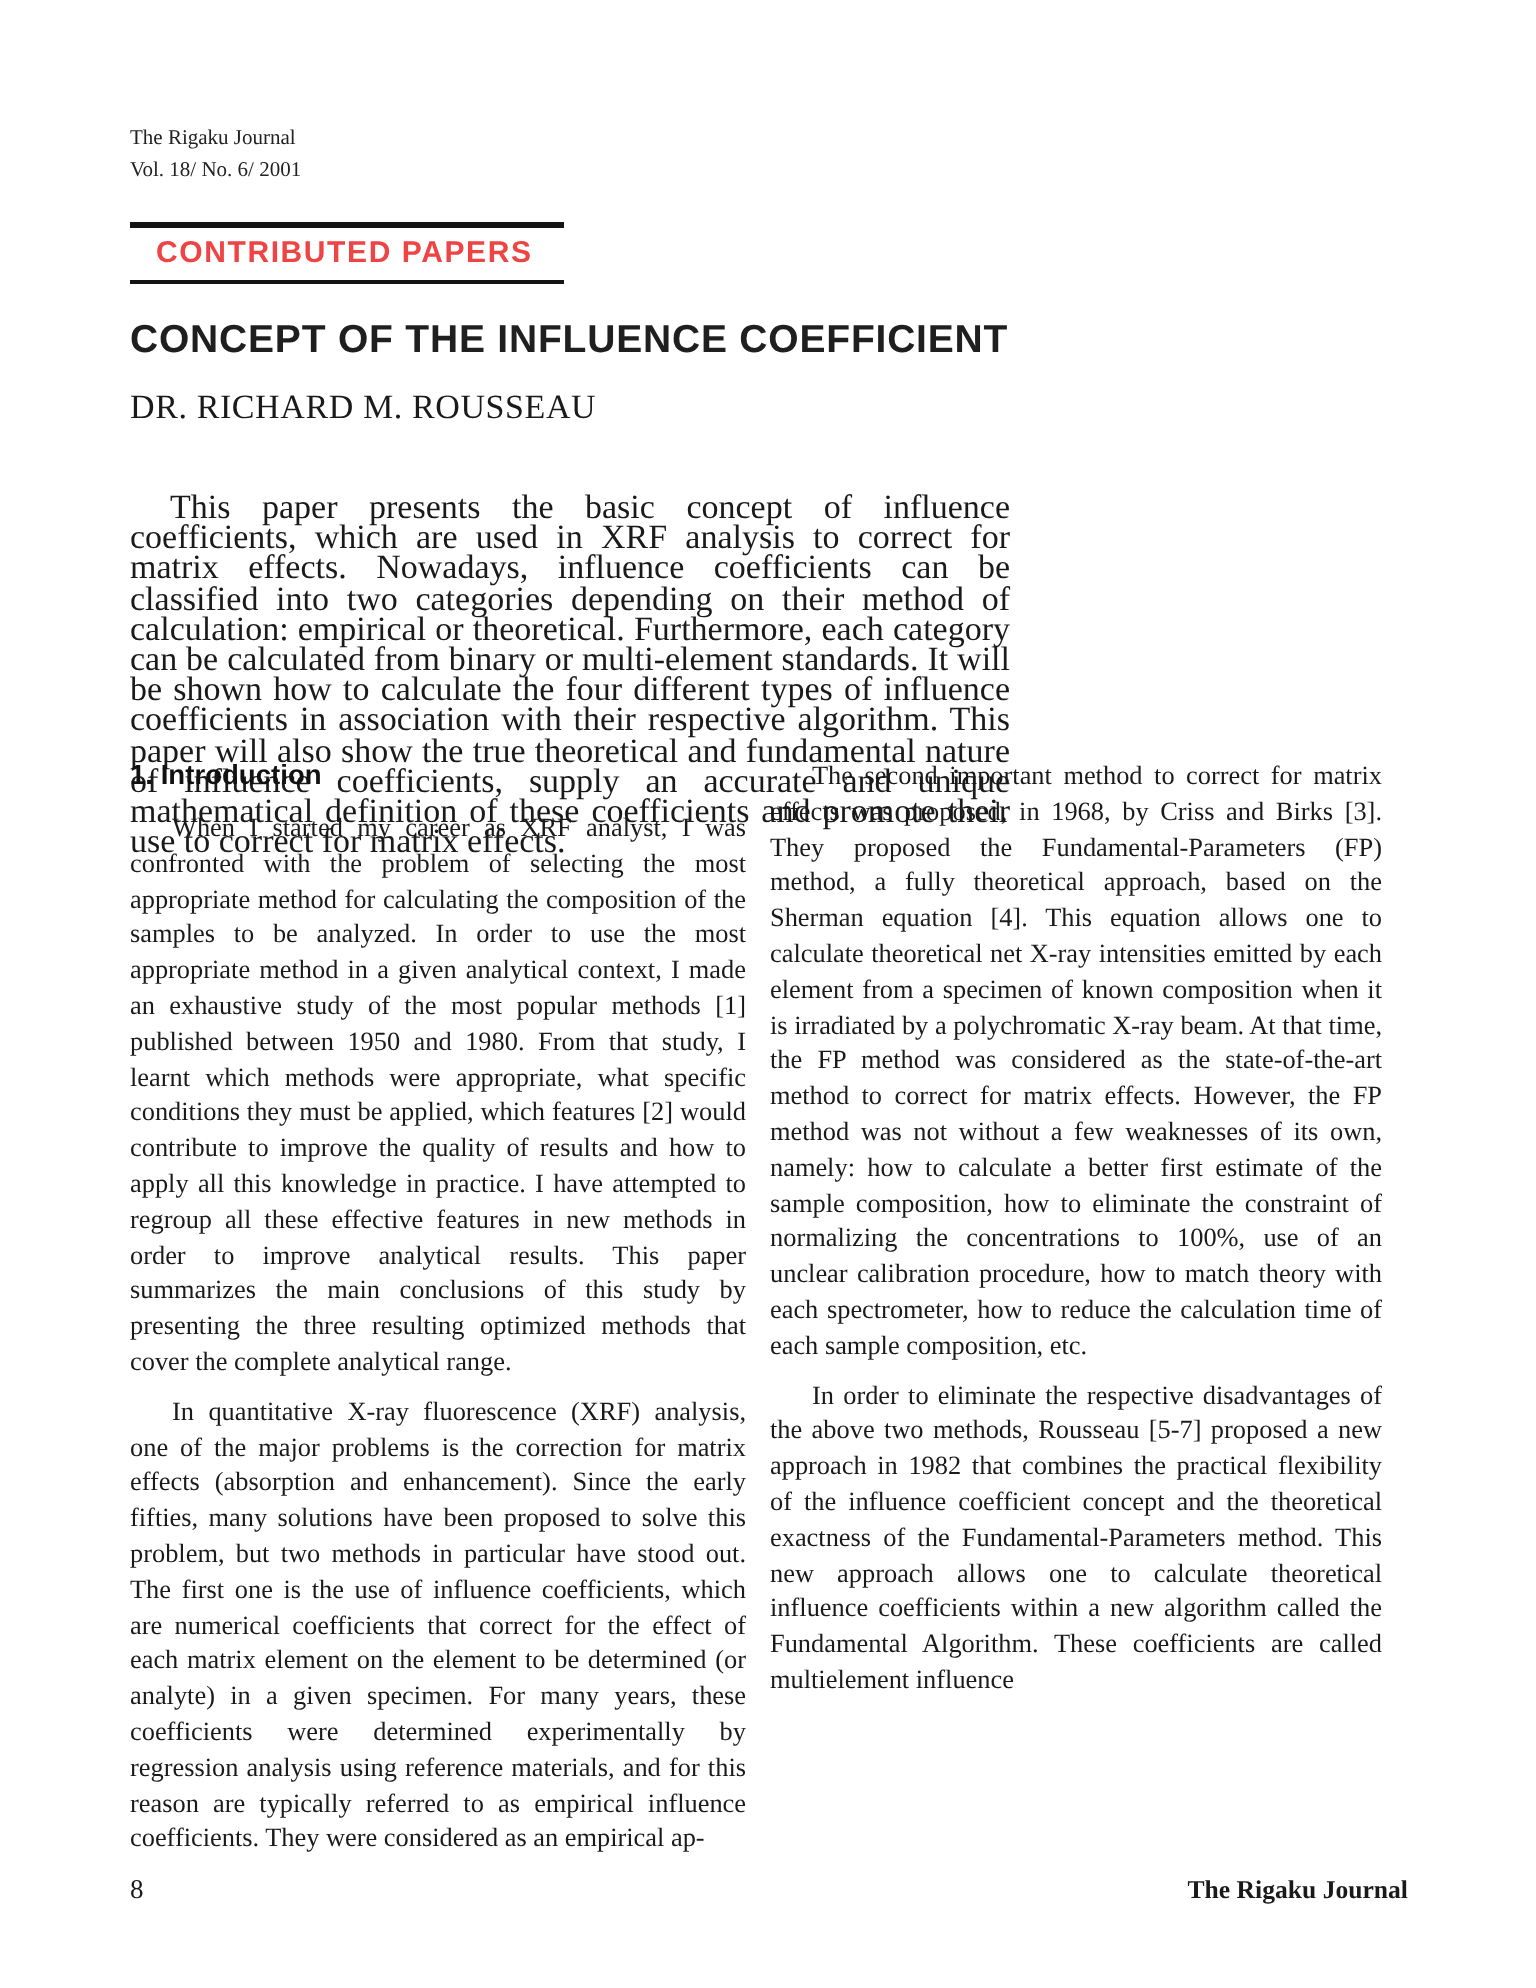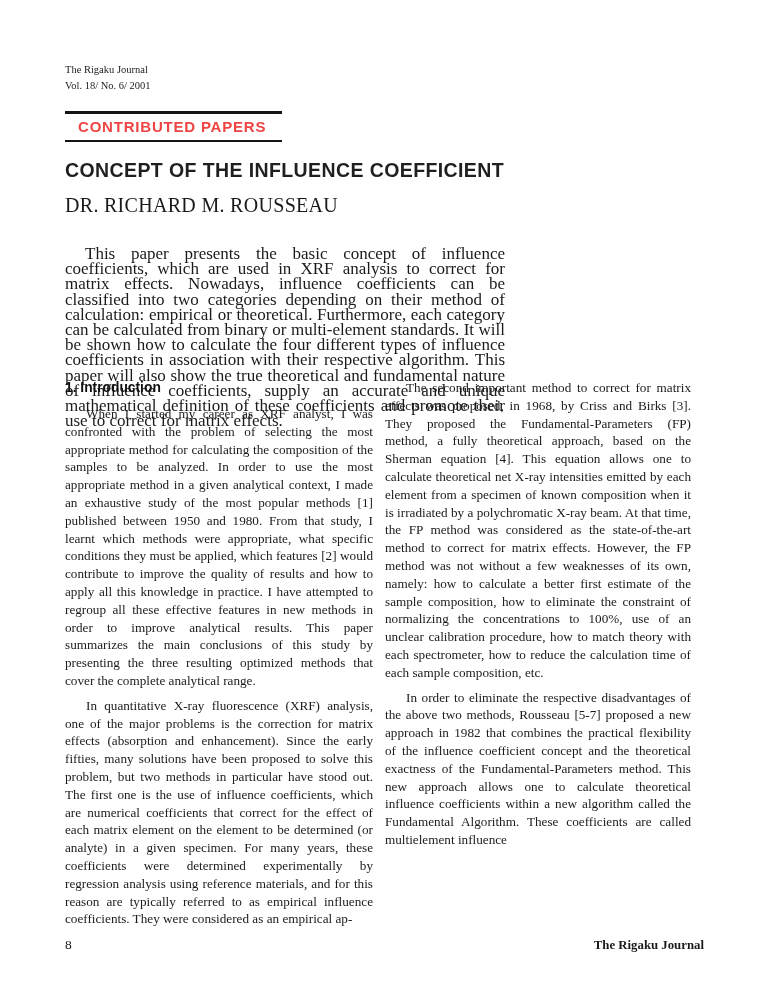--- a/index.html
+++ b/index.html
@@ -23,21 +23,21 @@
     font-weight:bold; font-size:15px; letter-spacing:0.8px; color:#ef4444;
   }
   .title {
     position:absolute; left:65px; top:159px;
     font-family:Liberation Sans, sans-serif;
     font-size:19.5px; letter-spacing:0.4px; color:#1f1f1f;
     white-space:nowrap;
   }
   .author {
     position:absolute; left:65px; top:194px;
-    font-size:20px; letter-spacing:0.3px;text-align:right;
+    font-size:17px; letter-spacing:0.3px;text-align:right;
   }
   .abstract {
     position:absolute; left:65px; top:246px; width:440px;
     font-size:17px; line-height:15.2px;
     text-align:justify; text-indent:20px;
   }
   .columns {
     position:absolute; left:65px; top:379px; width:639px;
     display:flex; gap:12px;
   }

